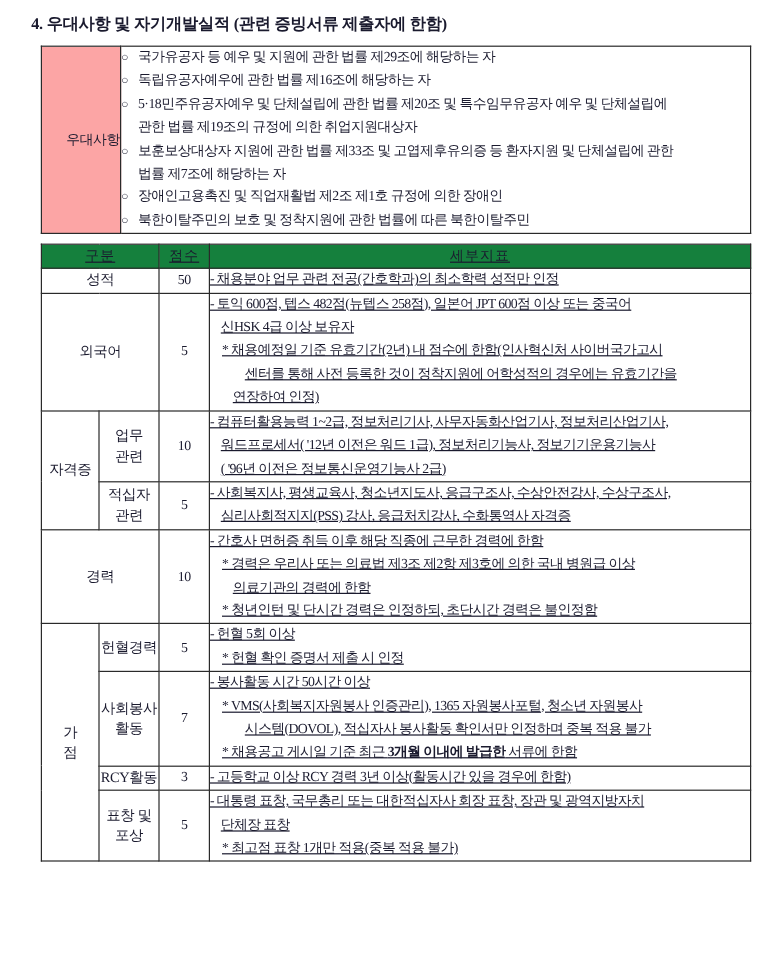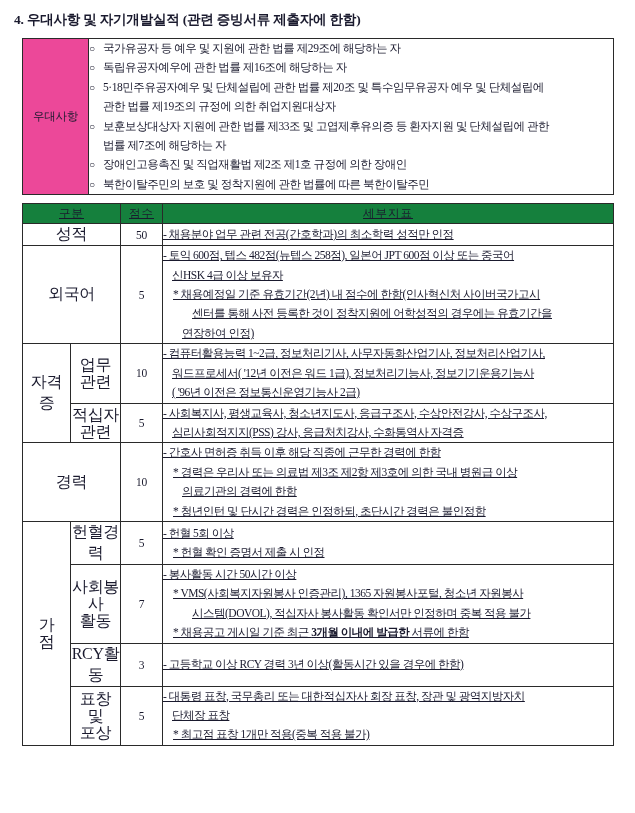--- a/index.html
+++ b/index.html
@@ -11,21 +11,21 @@
   body {
     width: 635px;
     height: 813px;
     font-family: "Liberation Serif", "DejaVu Serif", serif;
     color: #1a1a2e;
     overflow: hidden;
   }
   .page {
     width: 635px;
     height: 593px;
-    padding: 8px 0 0 0;
+    padding: 8px 0 0 12px;
     position: relative;
   }
 
   
   .doc-title {
     font-size: 13.5px;
     font-weight: bold;
     letter-spacing: -0.2px;
     margin: 3px 0 9px 14px;
     white-space: nowrap;
@@ -41,22 +41,22 @@
   table.doc-table td, table.doc-table th {
     border: 1px solid #2a2a2a;
     padding: 0;
     vertical-align: middle;
     font-weight: normal;
   }
 
   
   .pref-label {
     width: 66px;
-    background: #ec4899;
-    text-align: center;
+    background: #fca5a5;
+    text-align: right;
     font-size: 11.5px;
     font-weight: bold;
     letter-spacing: -0.3px;
   }
   .pref-body {
     padding: 6px 6px 6px 8px;
   }
   .pref-item {
     font-size: 11.5px;
     line-height: 19.4px;
@@ -89,21 +89,21 @@
     height: 20px;
     letter-spacing: 1px;
     text-decoration: underline;
   }
   .col-cat   { width: 48px; }
   .col-sub   { width: 50px; }
   .col-score { width: 42px; }
 
   .cell-cat, .cell-sub, .cell-score {
     text-align: center;
-    font-size: 16px;
+    font-size: 12px;
     letter-spacing: -0.3px;
   }
   .cell-score { font-size: 11.5px; }
   .vstack { line-height: 17px; }
 
   .cell-detail {
     padding: 4px 4px 4px 7px;
     font-size: 11.5px;
     line-height: 19.4px;
     letter-spacing: -0.5px;

